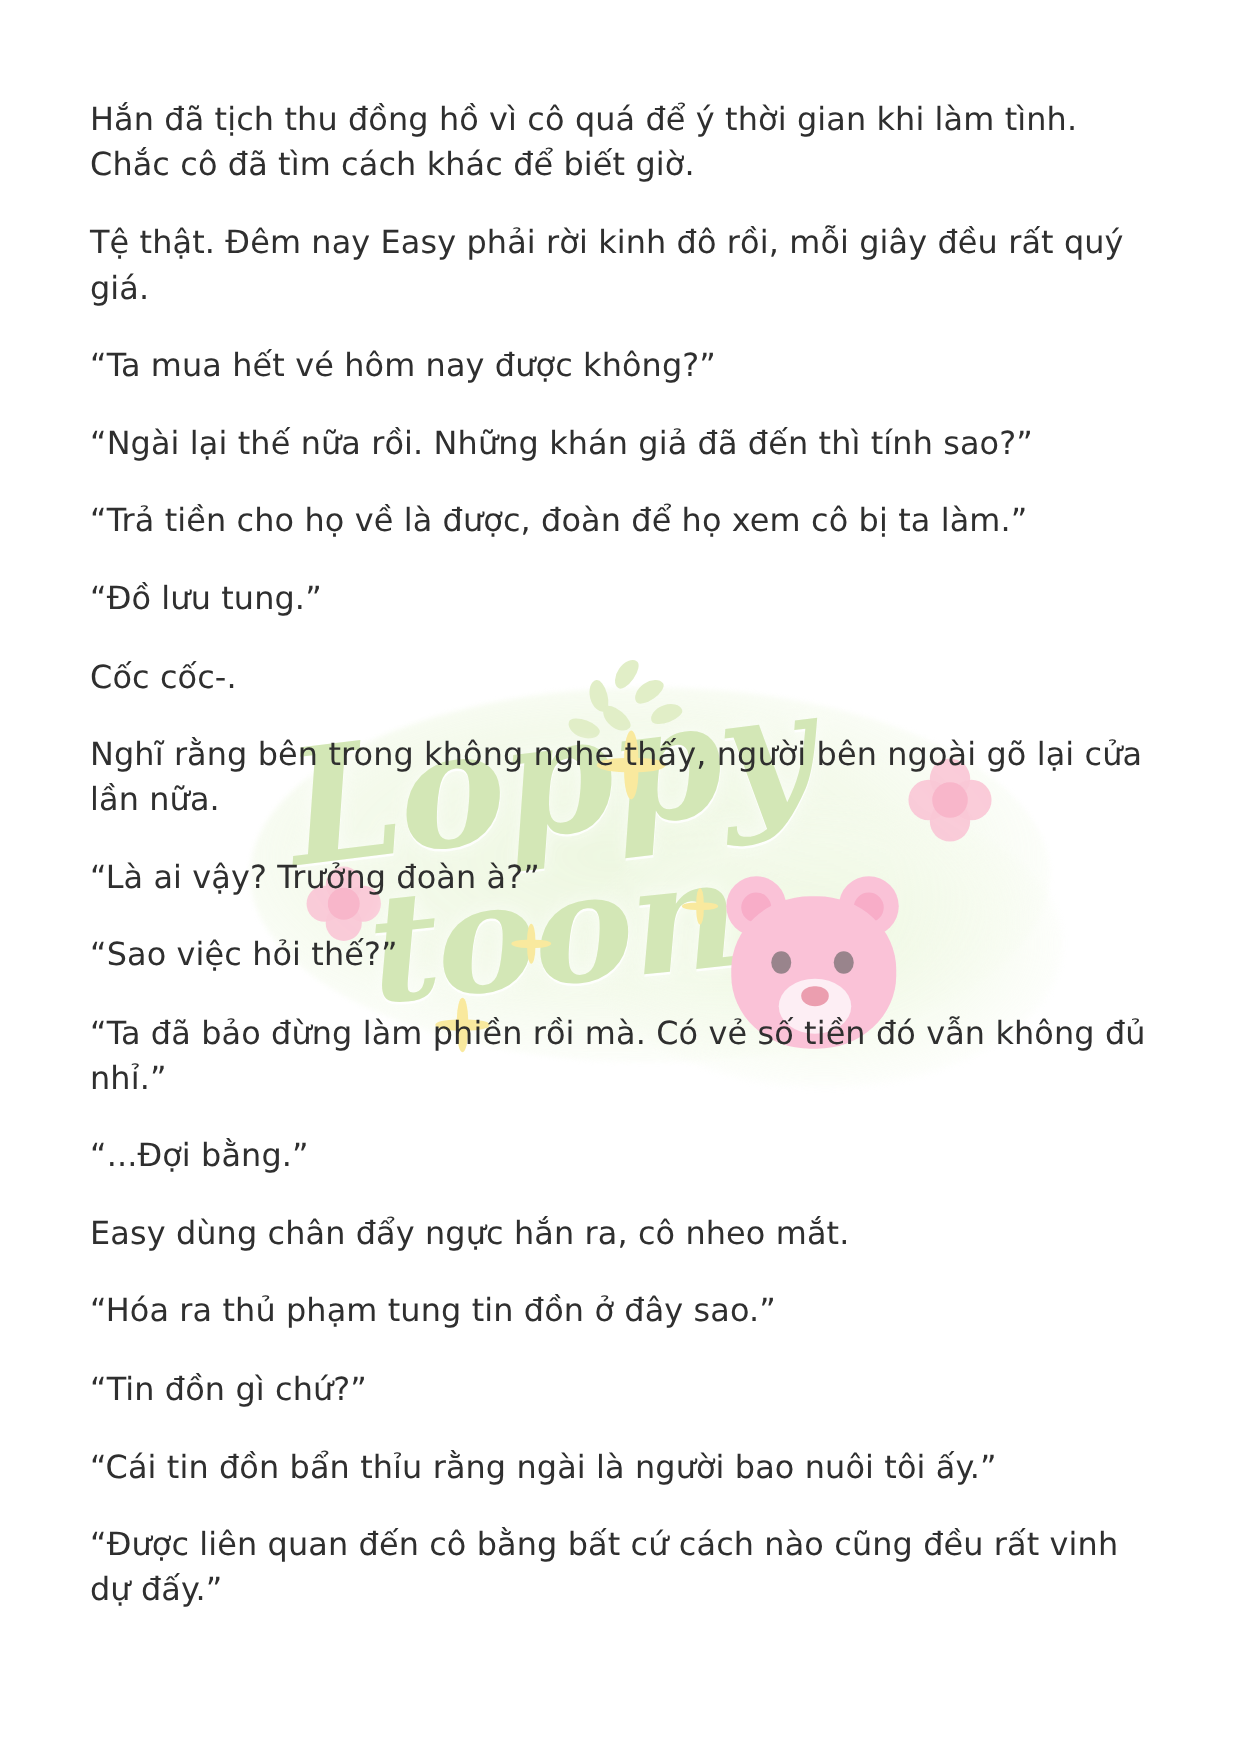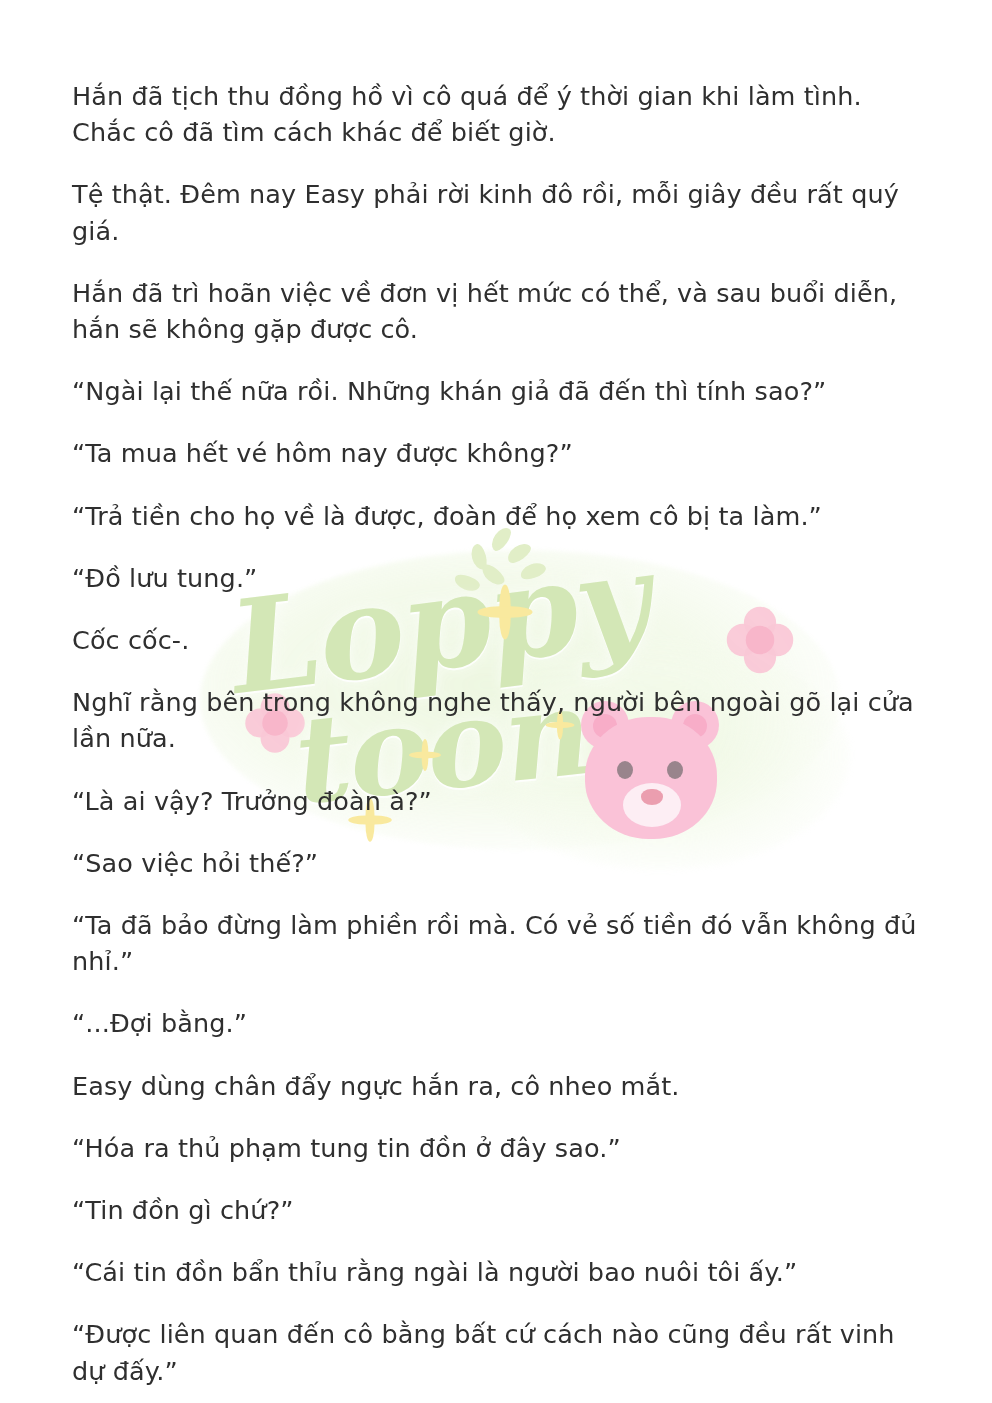--- a/index.html
+++ b/index.html
@@ -269,23 +269,22 @@
       <div class="bear-eye l"></div>
       <div class="bear-eye r"></div>
       <div class="bear-muzzle"></div>
       <div class="bear-nose"></div>
     </div>
   </div>
 
   <div class="content">
     <p class="para">Hắn đã tịch thu đồng hồ vì cô quá để ý thời gian khi làm tình. Chắc cô đã tìm cách khác để biết giờ.</p>
     <p class="para">Tệ thật. Đêm nay Easy phải rời kinh đô rồi, mỗi giây đều rất quý giá.</p>
-    <p class="para">Hắn đã trì hoãn việc về đơn vị hết mức có thể, và sau buổi diễn, hắn sẽ không gặp được cô.</p>
+    <p class="para">“Ta mua hết vé hôm nay được không?”</p>
     <p class="para">“Ngài lại thế nữa rồi. Những khán giả đã đến thì tính sao?”</p>
-    <p class="para">“Ta mua hết vé hôm nay được không?”</p>
     <p class="para">“Trả tiền cho họ về là được, đoàn để họ xem cô bị ta làm.”</p>
     <p class="para">“Đồ lưu tung.”</p>
     <p class="para">Cốc cốc-.</p>
     <p class="para">Nghĩ rằng bên trong không nghe thấy, người bên ngoài gõ lại cửa lần nữa.</p>
     <p class="para">“Là ai vậy? Trưởng đoàn à?”</p>
     <p class="para">“Sao việc hỏi thế?”</p>
     <p class="para">“Ta đã bảo đừng làm phiền rồi mà. Có vẻ số tiền đó vẫn không đủ nhỉ.”</p>
     <p class="para">“...Đợi bằng.”</p>
     <p class="para">Easy dùng chân đẩy ngực hắn ra, cô nheo mắt.</p>
     <p class="para">“Hóa ra thủ phạm tung tin đồn ở đây sao.”</p>

